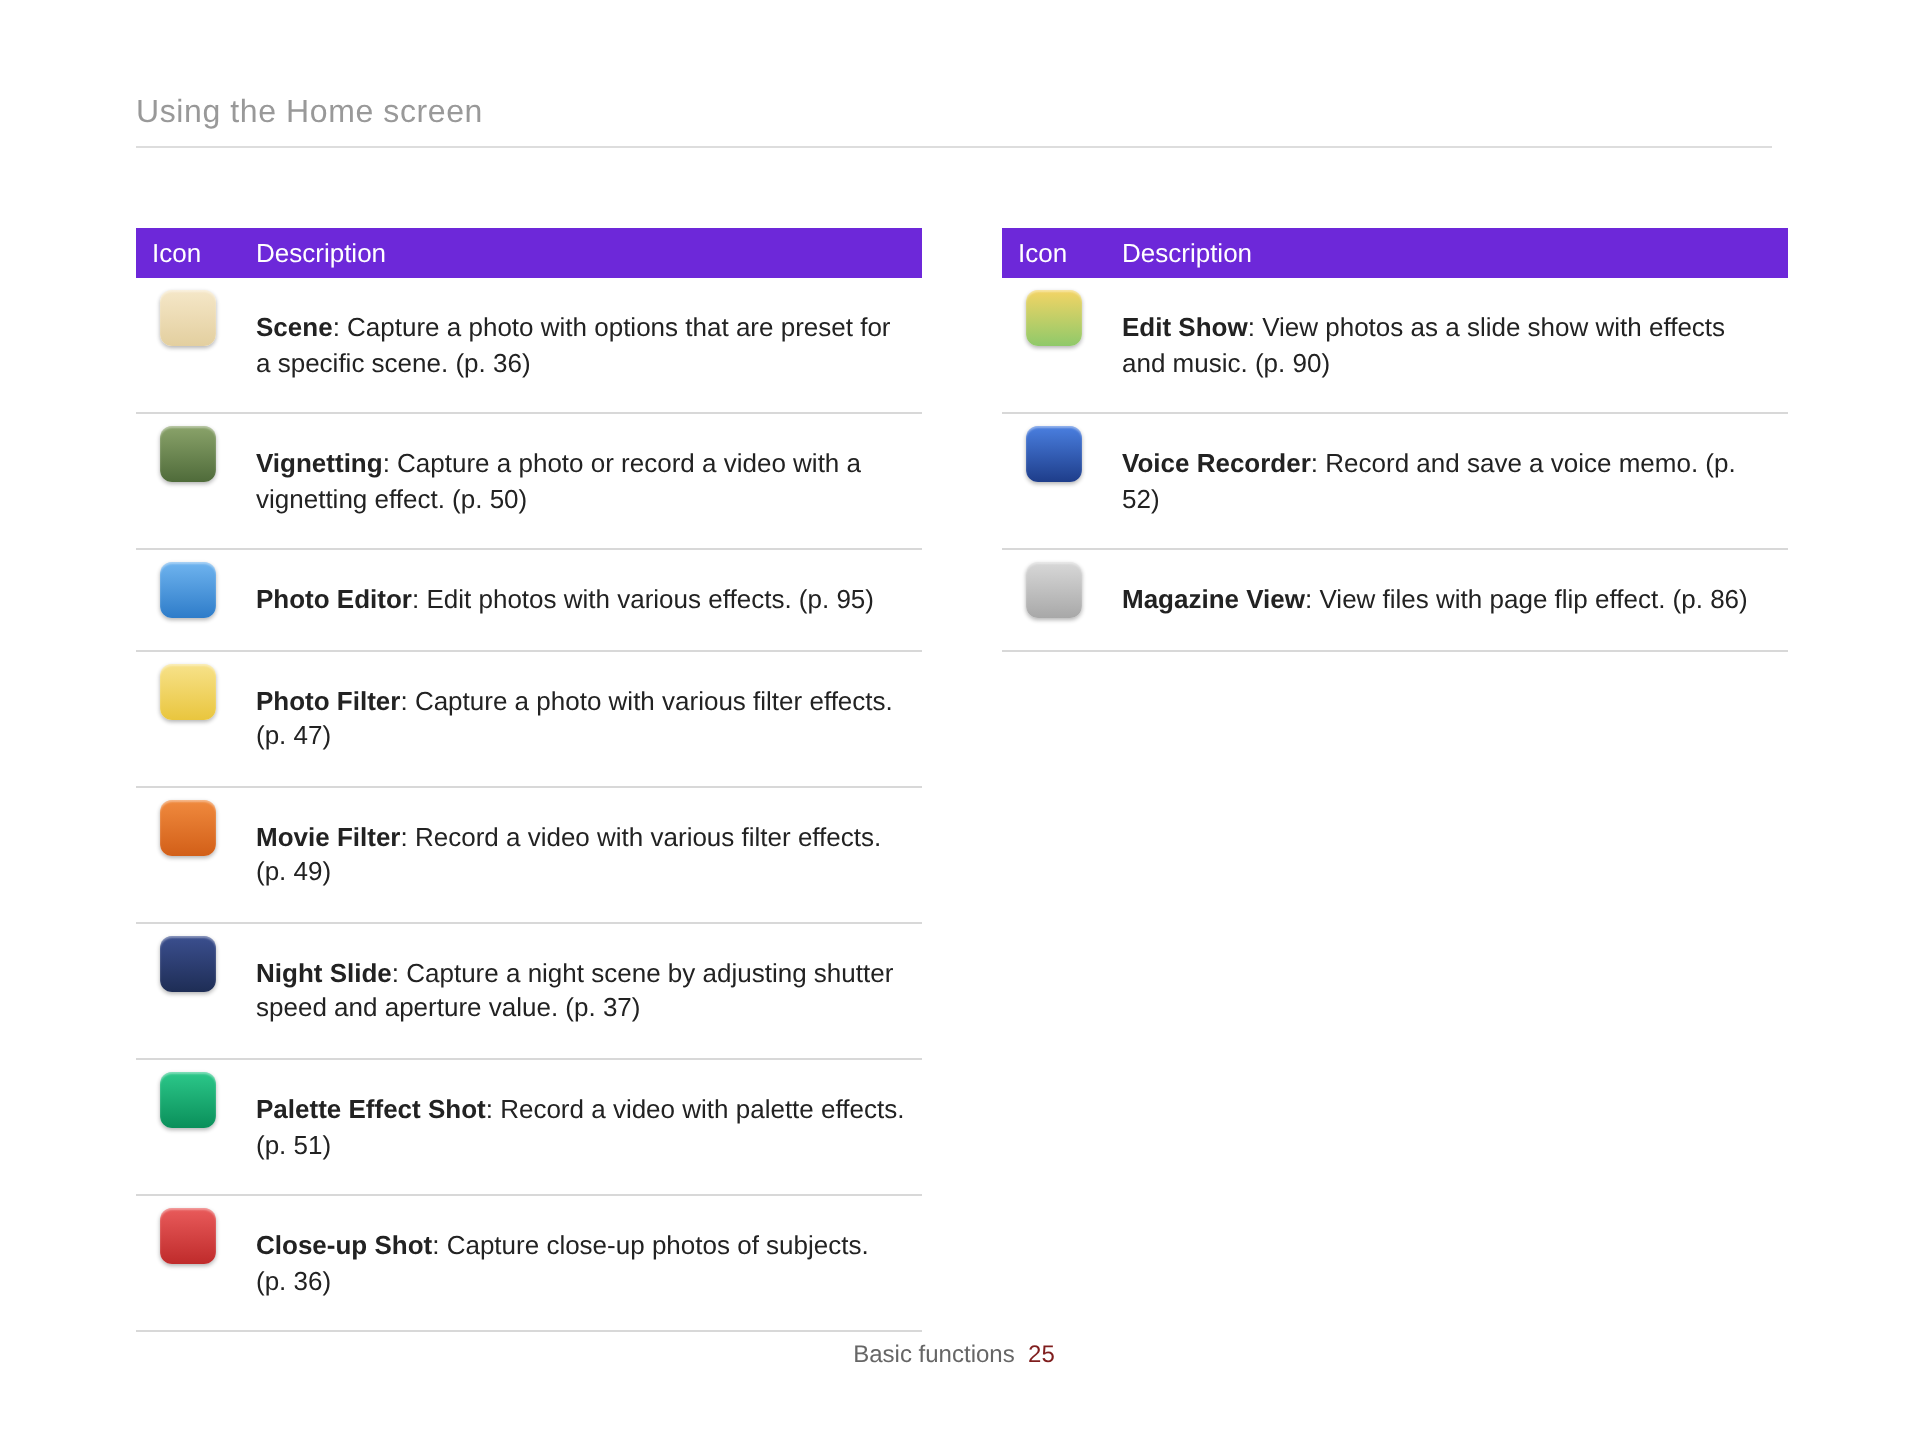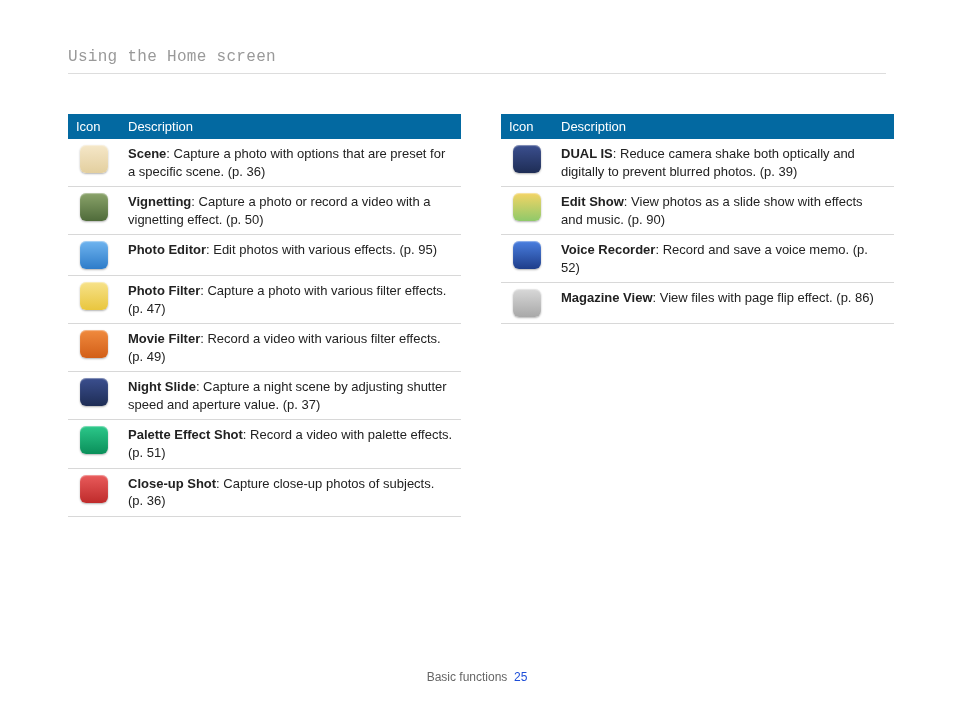--- a/index.html
+++ b/index.html
@@ -12,21 +12,21 @@
     background: #fff;
     position: relative;
   }
   .header-title {
     position: absolute;
     top: 48px;
     left: 68px;
     font-size: 16px;
     color: #999;
     font-weight: 300;
-    font-family: Liberation Mono, monospace;
+    font-family: Liberation Sans, sans-serif;
     letter-spacing: 0.3px;
   }
   .header-line {
     position: absolute;
     top: 73px;
     left: 68px;
     right: 68px;
     height: 1px;
     background: #ddd;
   }
@@ -37,31 +37,31 @@
     right: 60px;
     display: flex;
     gap: 40px;
   }
   .col { flex: 1; }
   table {
     width: 100%;
     border-collapse: collapse;
   }
   thead th {
-    background: #0369a1;
+    background: #6d28d9;
     color: #fff;
     font-weight: 400;
     text-align: left;
     padding: 5px 8px;
     font-size: 13px;
   }
   thead th.icon-col { width: 52px; }
   tbody tr { border-bottom: 1px solid #d8d8d8; }
   tbody td {
-    padding: 6px 8px;
+    padding: 16px 8px;
     vertical-align: top;
     font-size: 13px;
     line-height: 1.35;
     color: #222;
   }
   tbody td.icon-cell {
     width: 52px;
     padding: 6px 6px;
     text-align: center;
   }
@@ -76,21 +76,21 @@
   }
   .desc strong { font-weight: bold; }
   .footer {
     position: absolute;
     bottom: 36px;
     left: 0; right: 0;
     text-align: center;
     font-size: 12px;
     color: #666;
   }
-  .footer .pg { color: #1d4ed8; font-weight: 400; }
+  .footer .pg { color: #7f1d1d; font-weight: 400; }
 </style>
 </head>
 <body>
 
 <div class="header-title">Using the Home screen</div>
 <div class="header-line"></div>
 
 <div class="columns">
   <div class="col">
     <table>
@@ -139,24 +139,20 @@
   <div class="col">
     <table>
       <thead>
         <tr>
           <th class="icon-col">Icon</th>
           <th>Description</th>
         </tr>
       </thead>
       <tbody id="right-body">
           <tr>
-            <td class="icon-cell"><span class="app-icon" title="DUAL IS" style="background: linear-gradient(rgb(59, 79, 143), rgb(30, 45, 85));"></span></td>
-            <td class="desc"><strong>DUAL IS</strong><span>: Reduce camera shake both optically and digitally to prevent blurred photos. (p. 39)</span></td>
-          </tr>
-          <tr>
             <td class="icon-cell"><span class="app-icon" title="Slide Show" style="background: linear-gradient(rgb(244, 212, 101), rgb(143, 201, 106));"></span></td>
             <td class="desc"><strong>Edit Show</strong><span>: View photos as a slide show with effects and music. (p. 90)</span></td>
           </tr>
           <tr>
             <td class="icon-cell"><span class="app-icon" title="Voice Recorder" style="background: linear-gradient(rgb(74, 127, 224), rgb(30, 61, 138));"></span></td>
             <td class="desc"><strong>Voice Recorder</strong><span>: Record and save a voice memo. (p. 52)</span></td>
           </tr>
           <tr>
             <td class="icon-cell"><span class="app-icon" title="Magazine View" style="background: linear-gradient(rgb(216, 216, 216), rgb(168, 168, 168));"></span></td>
             <td class="desc"><strong>Magazine View</strong><span>: View files with page flip effect. (p. 86)</span></td>

